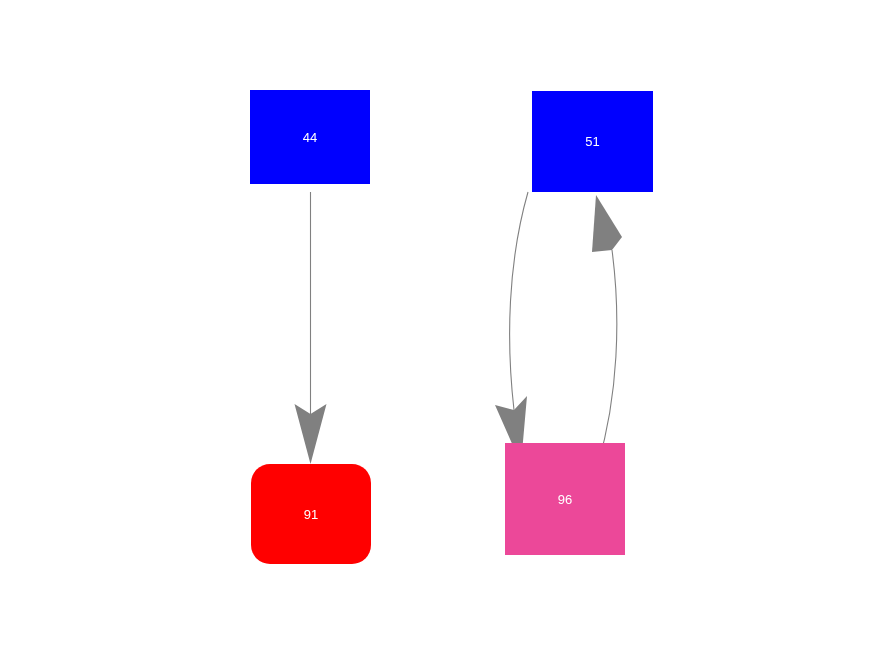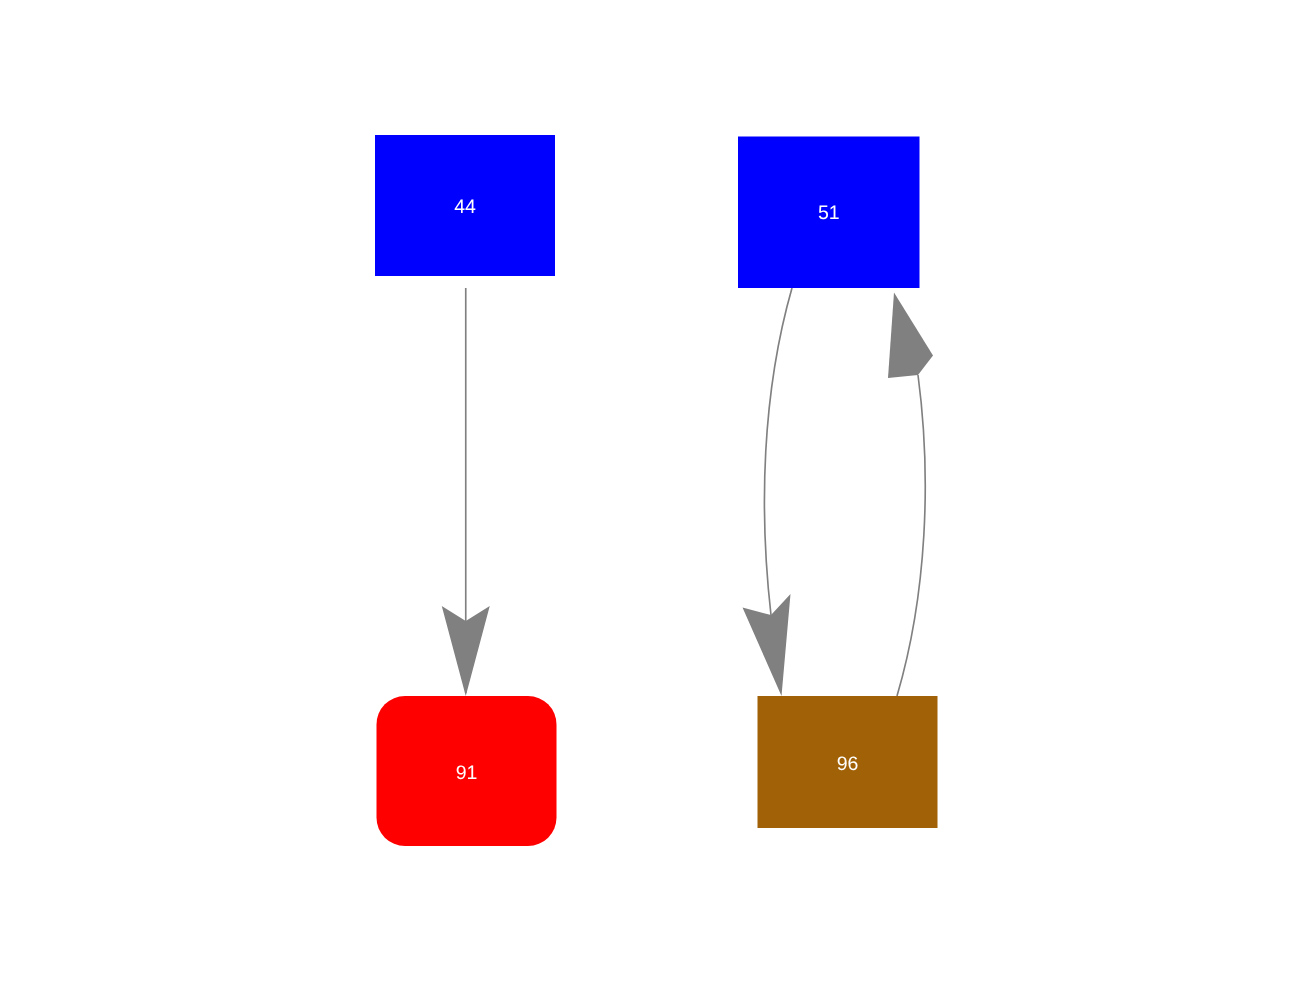--- a/index.html
+++ b/index.html
@@ -80,25 +80,25 @@
                L 592 252
                L 612 250
                L 622 237 Z"></path>
     </g>
   </svg>
 
   <div class="node-box" style="left:250px; top:90px; width:120px; height:94px; background:#0000FF;">
     <span class="node-label">44</span>
   </div>
 
-  <div class="node-box" style="left:492px; top:91px; width:121px; height:101px; background:#0000FF;">
+  <div class="node-box" style="left:532px; top:91px; width:121px; height:101px; background:#0000FF;">
     <span class="node-label">51</span>
   </div>
 
   <div class="node-box" style="left:251px; top:464px; width:120px; height:100px; background:#FF0000;border-radius:19px;">
     <span class="node-label">91</span>
   </div>
 
-  <div class="node-box" style="left:505px; top:464px; width:120px; height:88px; background:#a16207;">
+  <div class="node-box" style="left:505px; top:443px; width:120px; height:112px; background:#ec4899;">
     <span class="node-label">96</span>
   </div>
 
 </div>
 
 </body></html>

